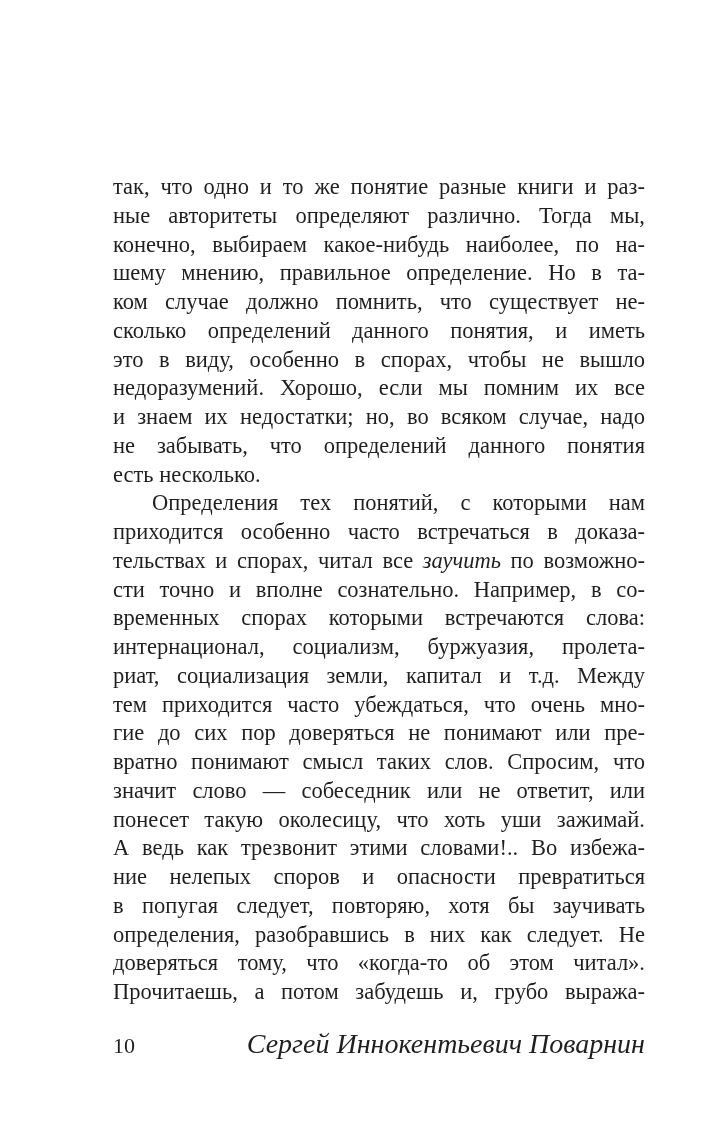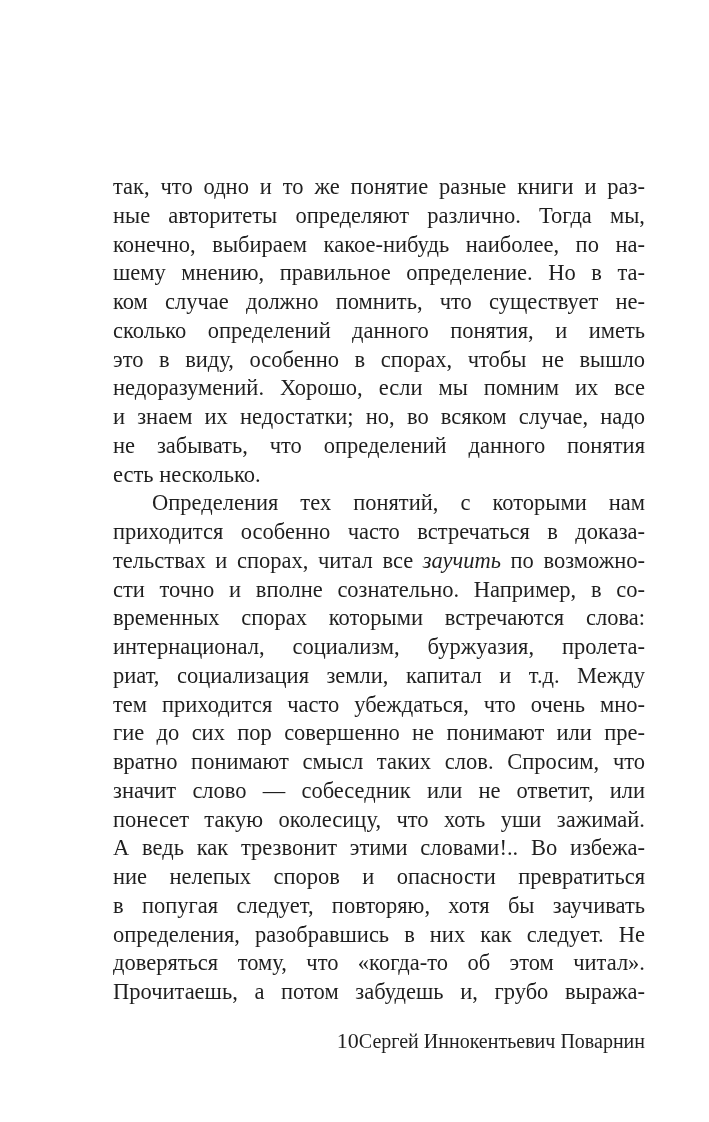--- a/index.html
+++ b/index.html
@@ -33,26 +33,27 @@
   .line.indent {
     text-indent: 39px;
   }
   .em { font-style: italic; }
   .footer {
     position: absolute;
     left: 113px;
     top: 984px;
     width: 532px;
     display: flex;
-    justify-content: flex-end;
+    justify-content: space-between;
     align-items: baseline;
     font-size: 22px;
   }
   .footer .author {
-    font-size: 20px;
+    font-style: italic;
+    font-size: 28px;
   }
 </style>
 </head>
 <body>
 
 <div class="page" style="background: rgb(255, 255, 255); color: rgb(31, 31, 31); margin-top: 44px;">
   <div class="text-block" id="text-block">
       <div class="line"><span>так, что одно и то же понятие разные книги и раз-</span></div>
       <div class="line"><span>ные авторитеты определяют различно. Тогда мы,</span></div>
       <div class="line"><span>конечно, выбираем какое-нибудь наиболее, по на-</span></div>
@@ -65,21 +66,21 @@
       <div class="line"><span>не забывать, что определений данного понятия</span></div>
       <div class="line noj"><span>есть несколько.</span></div>
       <div class="line indent"><span>Определения тех понятий, с которыми нам</span></div>
       <div class="line"><span>приходится особенно часто встречаться в доказа-</span></div>
       <div class="line"><span>тельствах и спорах, читал все </span><span class="em">заучить</span><span> по возможно-</span></div>
       <div class="line"><span>сти точно и вполне сознательно. Например, в со-</span></div>
       <div class="line"><span>временных спорах которыми встречаются слова:</span></div>
       <div class="line"><span>интернационал, социализм, буржуазия, пролета-</span></div>
       <div class="line"><span>риат, социализация земли, капитал и т.д. Между</span></div>
       <div class="line"><span>тем приходится часто убеждаться, что очень мно-</span></div>
-      <div class="line"><span>гие до сих пор совершенно не понимают или пре-</span></div>
+      <div class="line"><span>гие до сих пор доверяться не понимают или пре-</span></div>
       <div class="line"><span>вратно понимают смысл таких слов. Спросим, что</span></div>
       <div class="line"><span>значит слово — собеседник или не ответит, или</span></div>
       <div class="line"><span>понесет такую околесицу, что хоть уши зажимай.</span></div>
       <div class="line"><span>А ведь как трезвонит этими словами!.. Во избежа-</span></div>
       <div class="line"><span>ние нелепых споров и опасности превратиться</span></div>
       <div class="line"><span>в попугая следует, повторяю, хотя бы заучивать</span></div>
       <div class="line"><span>определения, разобравшись в них как следует. Не</span></div>
       <div class="line"><span>доверяться тому, что «когда-то об этом читал».</span></div>
       <div class="line"><span>Прочитаешь, а потом забудешь и, грубо выража-</span></div>
     </div>

